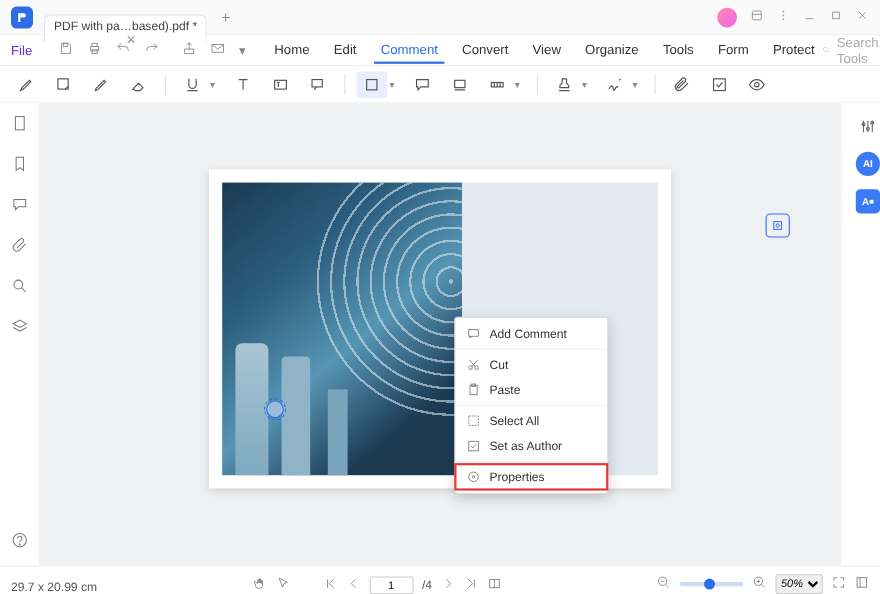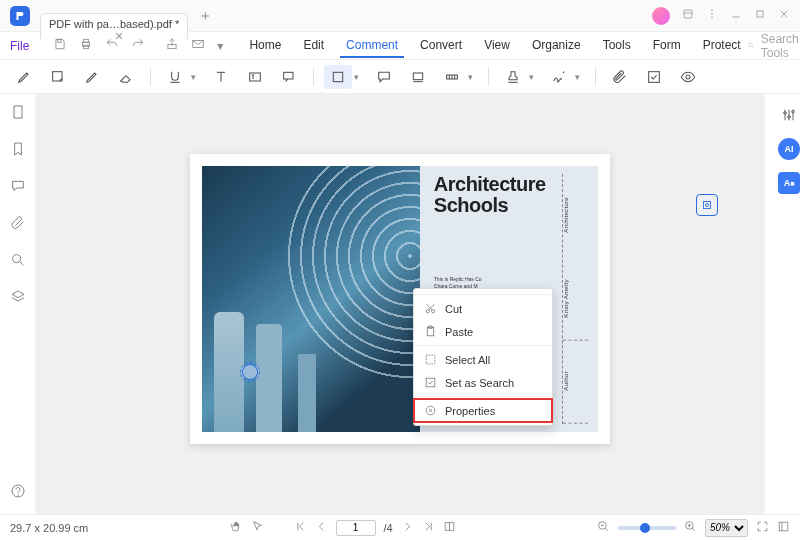--- a/index.html
+++ b/index.html
@@ -72,21 +72,21 @@
 .float-blue svg{width:12px;height:12px;stroke:#2e6de6;fill:none;stroke-width:1.8;}
 
 
 .ctx { position: absolute; left: 413px; top: 288px; width: 140px; background: #fff; border: 1px solid #ddd; border-radius: 3px; box-shadow: 0 4px 12px rgba(0,0,0,.18); padding: 3px 0; z-index: 50; font-size: 11px; }
 .ctx .item { display: flex; align-items: center; gap: 8px; padding: 5px 10px; cursor: pointer; color: #333; }
 .ctx .item svg { width: 13px; height: 13px; stroke: #666; fill: none; stroke-width: 1.3; }
 .ctx .highlight { outline: 2px solid #e53535; outline-offset: -1px; }
 .ctx .divider { height: 1px; background: #eee; margin: 2px 0; }
 
 
-.status { height: 26px; border-top: 1px solid #eee; display: flex; align-items: center; font-size: 11px; color: #555; padding: 0 10px; gap: 10px; }
+.status { height: 26px; border-top: 1px solid #eee; display: flex; align-items: flex-end; font-size: 11px; color: #555; padding: 0 10px; gap: 10px; }
 .status .sicon svg { width: 13px; height: 13px; stroke: #777; fill: none; stroke-width: 1.4; }
 .status .sicon { cursor: pointer; color:#777; }
 .status .mid { margin-left: auto; display: flex; align-items: center; gap: 8px; }
 .status input.pg { width: 40px; height: 16px; border: 1px solid #ccc; border-radius: 2px; font-size: 10px; text-align: center; }
 .status .right { margin-left: auto; display: flex; align-items: center; gap: 8px; }
 .slider { width: 58px; height: 4px; background: #d1dcf2; border-radius: 2px; position: relative; }
 .slider::after { content: ''; position: absolute; left: 22px; top: -3px; width: 10px; height: 10px; background: #2e6de6; border-radius: 50%; }
 .status select { border: 1px solid #ccc; border-radius: 2px; font-size: 10px; height: 18px; font-style: italic; }
 </style>
 </head>
@@ -317,38 +317,20 @@
           <circle cx="12" cy="12" r="9"></circle>
           <path d="M9 10a3 3 0 115 2c-1 1-2 1-2 3"></path>
           <circle cx="12" cy="18" r="0.5"></circle>
         </svg></span>
   </div>
 
   <div class="canvas">
     <div class="page">
       <div class="page-inner">
         <div class="photo"></div>
-        <div class="page-right">
-          <div class="page-text">
-            <div class="page-title">Architecture</div>
-            <div class="page-title">Schools</div>
-            <div class="tiny-text">This is Replic Has Co Chara Corne and M</div>
-            <div class="arrow-box">
-                <svg viewBox="0 0 24 24">
-                  <line x1="3" y1="12" x2="20" y2="12"></line>
-                  <path d="M14 6l6 6-6 6"></path>
-                </svg>
-              </div>
-          </div>
-          <div class="vstrip">
-            <span class="vrot">Architecture</span>
-            <span class="vrot">Kristy Ametly</span>
-            <span class="vrot">Author</span>
-          </div>
-        </div>
       </div>
     </div>
     <div class="stamp"></div>
     <div class="float-blue">
         <svg viewBox="0 0 24 24">
           <rect x="5" y="5" width="14" height="14"></rect>
           <circle cx="12" cy="12" r="3"></circle>
         </svg>
       </div>
   </div>
@@ -363,20 +345,27 @@
           <circle cx="12" cy="15" r="2"></circle>
           <circle cx="18" cy="7" r="2"></circle>
         </svg>
       </span>
     <span class="ricon ai1">AI</span>
     <span class="ricon ai2">A<span style="font-size:7px">■</span></span>
   </div>
 </div>
 
 <div class="ctx">
+  <div class="item">
+      <svg viewBox="0 0 24 24">
+        <rect x="4" y="5" width="16" height="11"></rect>
+        <path d="M9 16l-3 3v-3"></path>
+      </svg>
+      <span>Add Comment</span>
+    </div>
   <div class="divider"></div>
   <div class="item">
       <svg viewBox="0 0 24 24">
         <circle cx="7" cy="17" r="3"></circle>
         <circle cx="17" cy="17" r="3"></circle>
         <line x1="9" y1="15" x2="19" y2="4"></line>
         <line x1="15" y1="15" x2="5" y2="4"></line>
       </svg>
       <span>Cut</span>
     </div>
@@ -392,21 +381,21 @@
       <svg viewBox="0 0 24 24">
         <rect x="4" y="4" width="16" height="16" stroke-dasharray="3 2"></rect>
       </svg>
       <span>Select All</span>
     </div>
   <div class="item">
       <svg viewBox="0 0 24 24">
         <rect x="4" y="4" width="16" height="16"></rect>
         <path d="M8 12l3 3 5-6"></path>
       </svg>
-      <span>Set as Search</span>
+      <span>Set as Author</span>
     </div>
   <div class="divider"></div>
   <div class="item highlight">
       <svg viewBox="0 0 24 24">
         <circle cx="12" cy="12" r="8"></circle>
         <circle cx="12" cy="12" r="2"></circle>
       </svg>
       <span>Properties</span>
     </div>
 </div>

